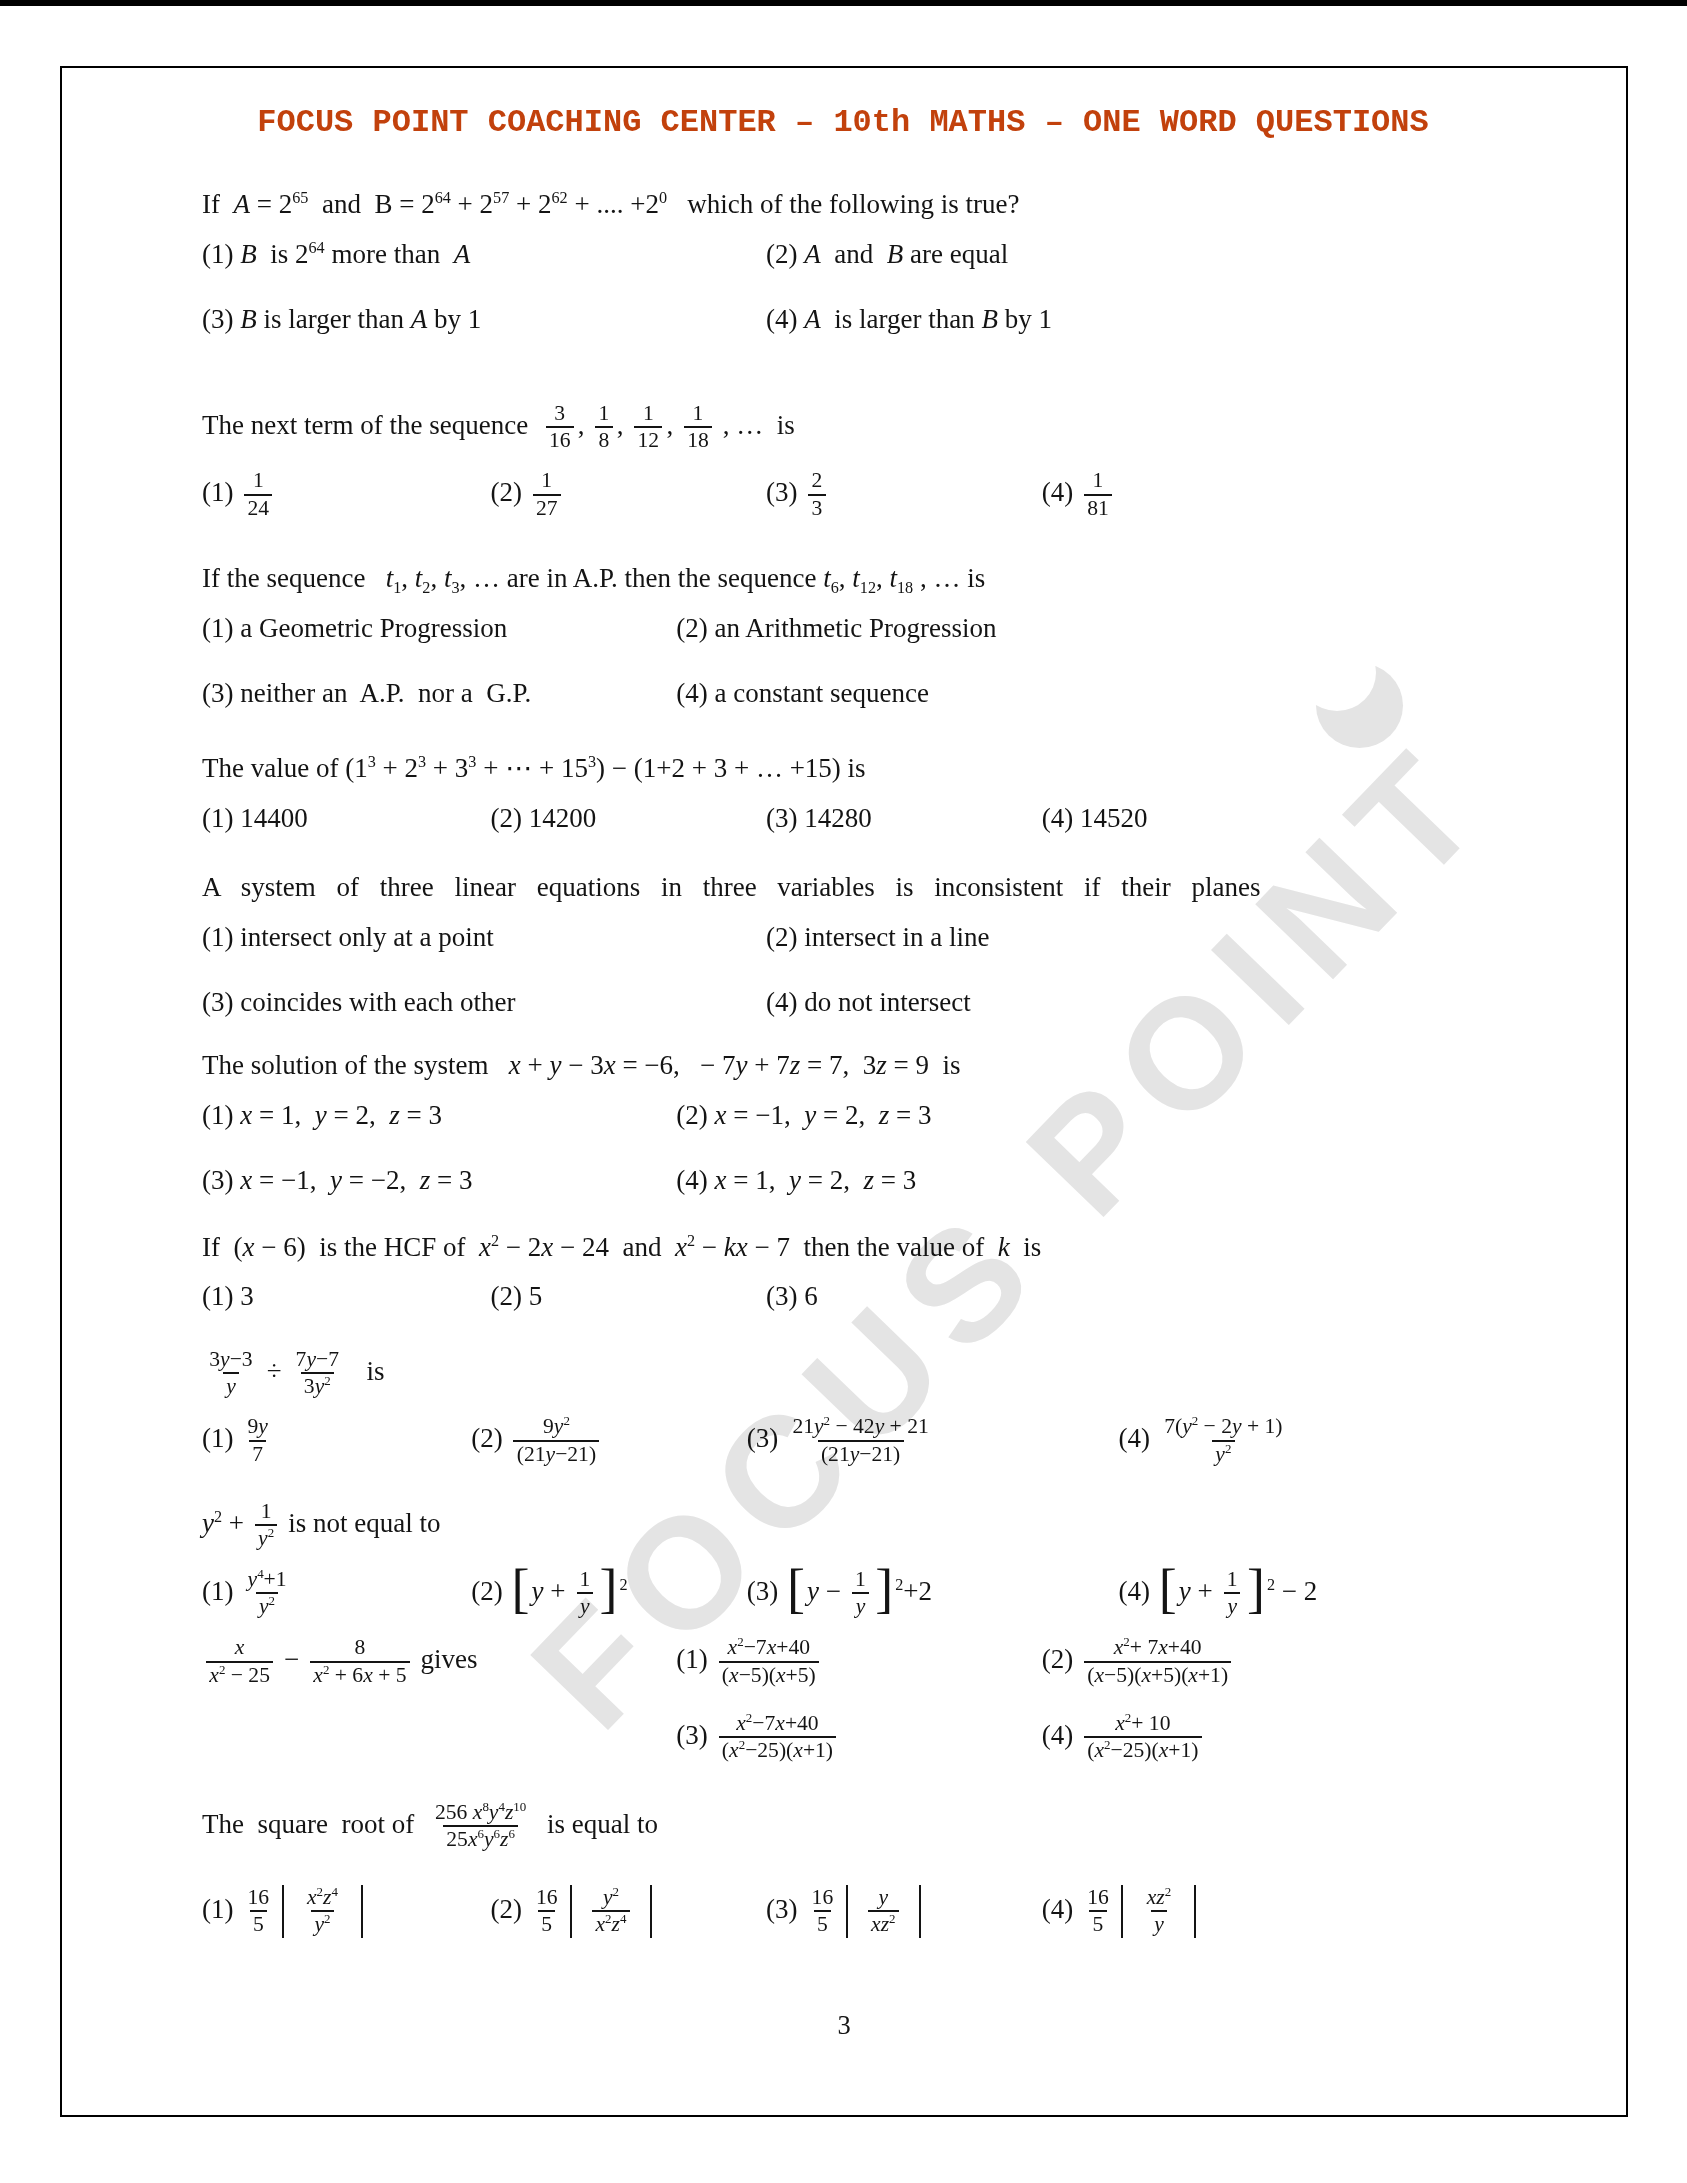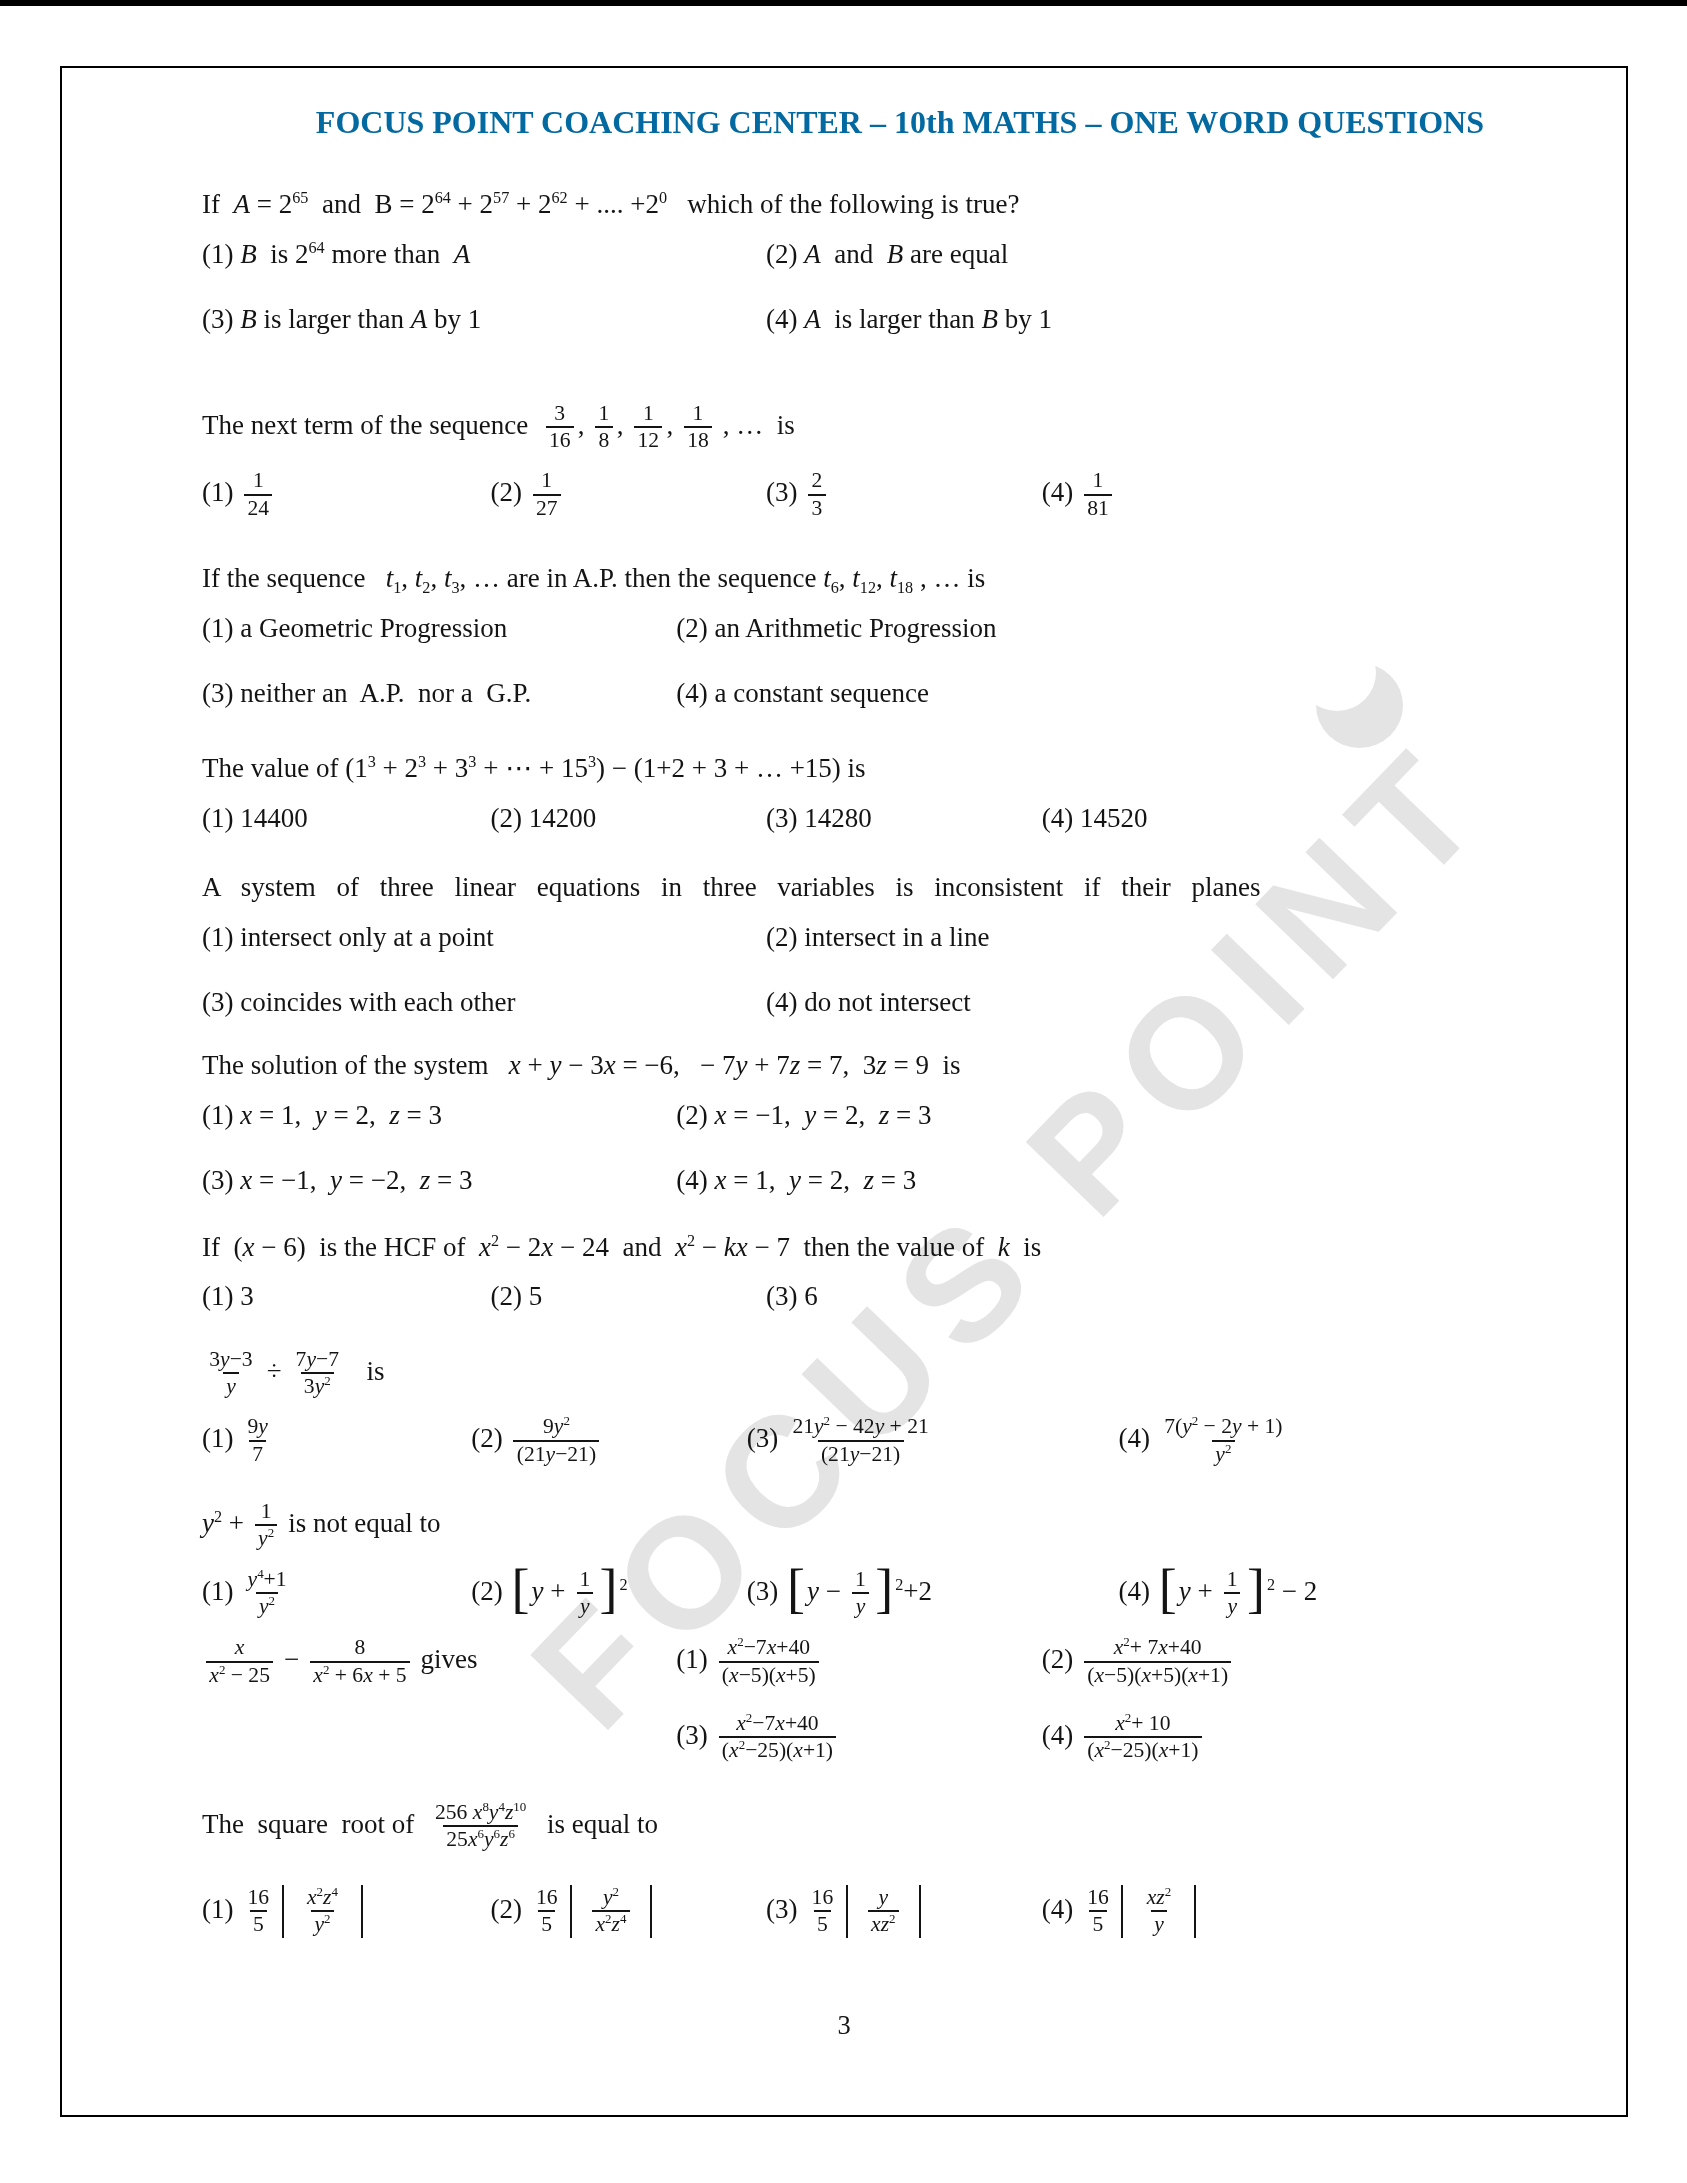--- a/index.html
+++ b/index.html
@@ -18,22 +18,22 @@
     position:absolute;left:500px;top:1542px;
     transform:rotate(-46deg);transform-origin:0 50%;
     font-family:"Liberation Sans",sans-serif;font-weight:700;
     font-size:157px;letter-spacing:20px;color:#e4e4e4;white-space:nowrap;z-index:0;
   }
   .wm-crescent{position:absolute;left:1254px;top:595px;width:87px;height:85px;z-index:0;}
   .wm-crescent .c1{position:absolute;left:0;top:0;width:87px;height:85px;border-radius:50%;background:#e4e4e4;}
   .wm-crescent .c2{position:absolute;left:-18.5px;top:-29px;width:78px;height:77px;border-radius:50%;background:#ffffff;}
   .content{position:relative;z-index:1;padding:36px 142px 0 140px;}
   .title{
-    text-align:right;font-family:Liberation Serif, serif;font-weight:700;
-    font-size:32px;margin:0 0 46px 0;color:#0369a1;
+    text-align:center;font-family:Liberation Mono, monospace;font-weight:700;
+    font-size:32px;margin:0 0 46px 0;color:#c2410c;
   }
   .q{margin:0;}
   .prompt{line-height:1.3;white-space:pre-wrap;}
   .justify{word-spacing:14px;}
   .opts{display:grid;margin-top:14.6px;row-gap:30px;}
   .opts4{grid-template-columns:22.5% 21.5% 21.5% auto;}
   .opts4w{grid-template-columns:21% 21.5% 29% auto;}
   .grid2a{grid-template-columns:44% auto;}
   .grid2b{grid-template-columns:37% auto;}
   .opt{white-space:pre-wrap;line-height:1.3;}

